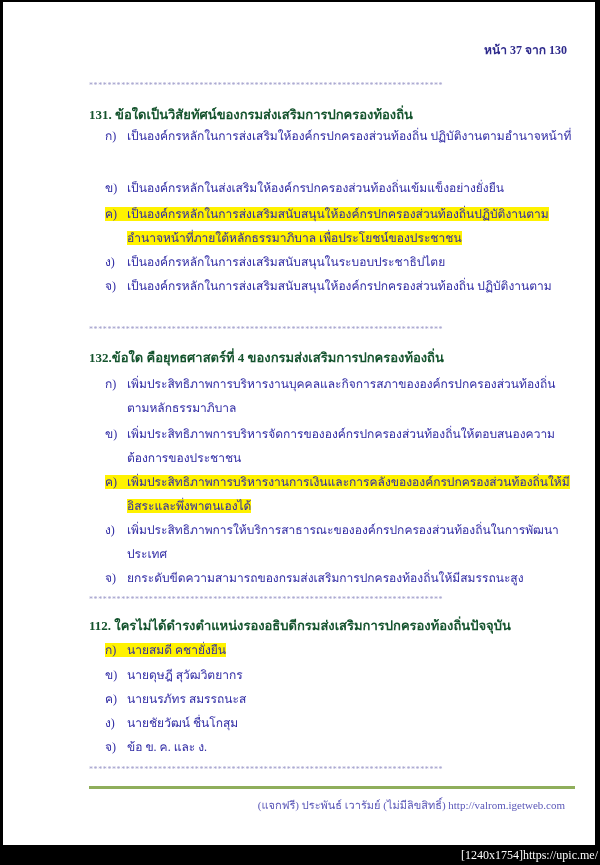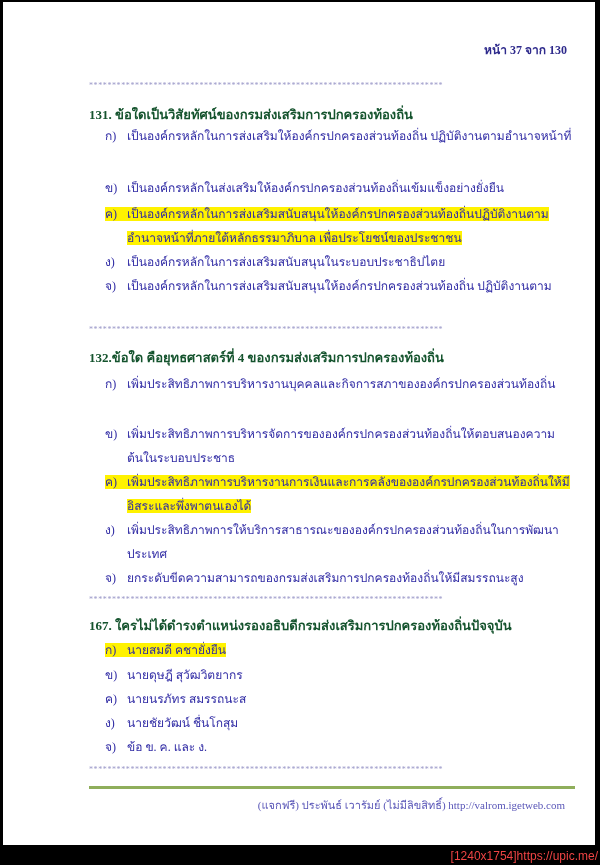--- a/index.html
+++ b/index.html
@@ -32,21 +32,21 @@
     .opt .line { display: block; white-space: nowrap; }
     .opt .line2 { padding-left: 22px; }
     .hl { background: #fff200; }
     .footer-rule {
       position: absolute; left: 86px; top: 784px; width: 486px; height: 3px; background: #8fae5b;
     }
     .footer-text {
       position: absolute; right: 30px; top: 794px; font-size: 11px; color: #5a57b8; white-space: nowrap;
     }
     .watermark {
-      position: absolute; right: 2px; bottom: 2px; color: #ef4444; font-family: Liberation Sans, sans-serif;
+      position: absolute; right: 2px; bottom: 2px; color: #ffffff; font-family: Liberation Serif, serif;
       font-size: 12px; white-space: nowrap;
     }
   </style>
 </head>
 <body>
 
 <div class="page">
   <div class="page-number">หน้า 37 จาก 130</div>
 
   <div class="sep" style="top:78px">*****************************************************************************</div>
@@ -65,39 +65,40 @@
     <span class="line"><span class="lbl">ง)</span><span>เป็นองค์กรหลักในการส่งเสริมสนับสนุนในระบอบประชาธิปไตย</span></span>
   </div>
   <div class="opt" style="top:272px">
     <span class="line"><span class="lbl">จ)</span><span>เป็นองค์กรหลักในการส่งเสริมสนับสนุนให้องค์กรปกครองส่วนท้องถิ่น ปฏิบัติงานตาม</span></span>
   </div>
 
   <div class="sep" style="top:322px">*****************************************************************************</div>
   <div class="q-title" style="top:347px">132.ข้อใด คือยุทธศาสตร์ที่ 4 ของกรมส่งเสริมการปกครองท้องถิ่น</div>
   <div class="opt" style="top:370px">
     <span class="line"><span class="lbl">ก)</span><span>เพิ่มประสิทธิภาพการบริหารงานบุคคลและกิจการสภาขององค์กรปกครองส่วนท้องถิ่น</span></span>
+    <span class="line line2">ตามหลักธรรมาภิบาล</span>
   </div>
   <div class="opt" style="top:420px">
     <span class="line"><span class="lbl">ข)</span><span>เพิ่มประสิทธิภาพการบริหารจัดการขององค์กรปกครองส่วนท้องถิ่นให้ตอบสนองความ</span></span>
-    <span class="line line2">ต้นในระบอบประชาธ</span>
+    <span class="line line2">ต้องการของประชาชน</span>
   </div>
   <div class="opt" style="top:468px">
     <span class="line"><span class="hl"><span class="lbl">ค)</span><span>เพิ่มประสิทธิภาพการบริหารงานการเงินและการคลังขององค์กรปกครองส่วนท้องถิ่นให้มี</span></span></span>
     <span class="line line2"><span class="hl">อิสระและพึ่งพาตนเองได้</span></span>
   </div>
   <div class="opt" style="top:516px">
     <span class="line"><span class="lbl">ง)</span><span>เพิ่มประสิทธิภาพการให้บริการสาธารณะขององค์กรปกครองส่วนท้องถิ่นในการพัฒนา</span></span>
     <span class="line line2">ประเทศ</span>
   </div>
   <div class="opt" style="top:564px">
     <span class="line"><span class="lbl">จ)</span><span>ยกระดับขีดความสามารถของกรมส่งเสริมการปกครองท้องถิ่นให้มีสมรรถนะสูง</span></span>
   </div>
 
   <div class="sep" style="top:592px">*****************************************************************************</div>
-  <div class="q-title" style="top:615px">167. ใครไม่ได้ดำรงตำแหน่งรองอธิบดีกรมส่งเสริมการปกครองท้องถิ่นปัจจุบัน</div>
+  <div class="q-title" style="top:615px">112. ใครไม่ได้ดำรงตำแหน่งรองอธิบดีกรมส่งเสริมการปกครองท้องถิ่นปัจจุบัน</div>
   <div class="opt" style="top:636px">
     <span class="line"><span class="hl"><span class="lbl">ก)</span><span>นายสมดี คชายั่งยืน</span></span></span>
   </div>
   <div class="opt" style="top:661px">
     <span class="line"><span class="lbl">ข)</span><span>นายดุษฎี สุวัฒวิตยากร</span></span>
   </div>
   <div class="opt" style="top:685px">
     <span class="line"><span class="lbl">ค)</span><span>นายนรภัทร สมรรถนะส</span></span>
   </div>
   <div class="opt" style="top:709px">

